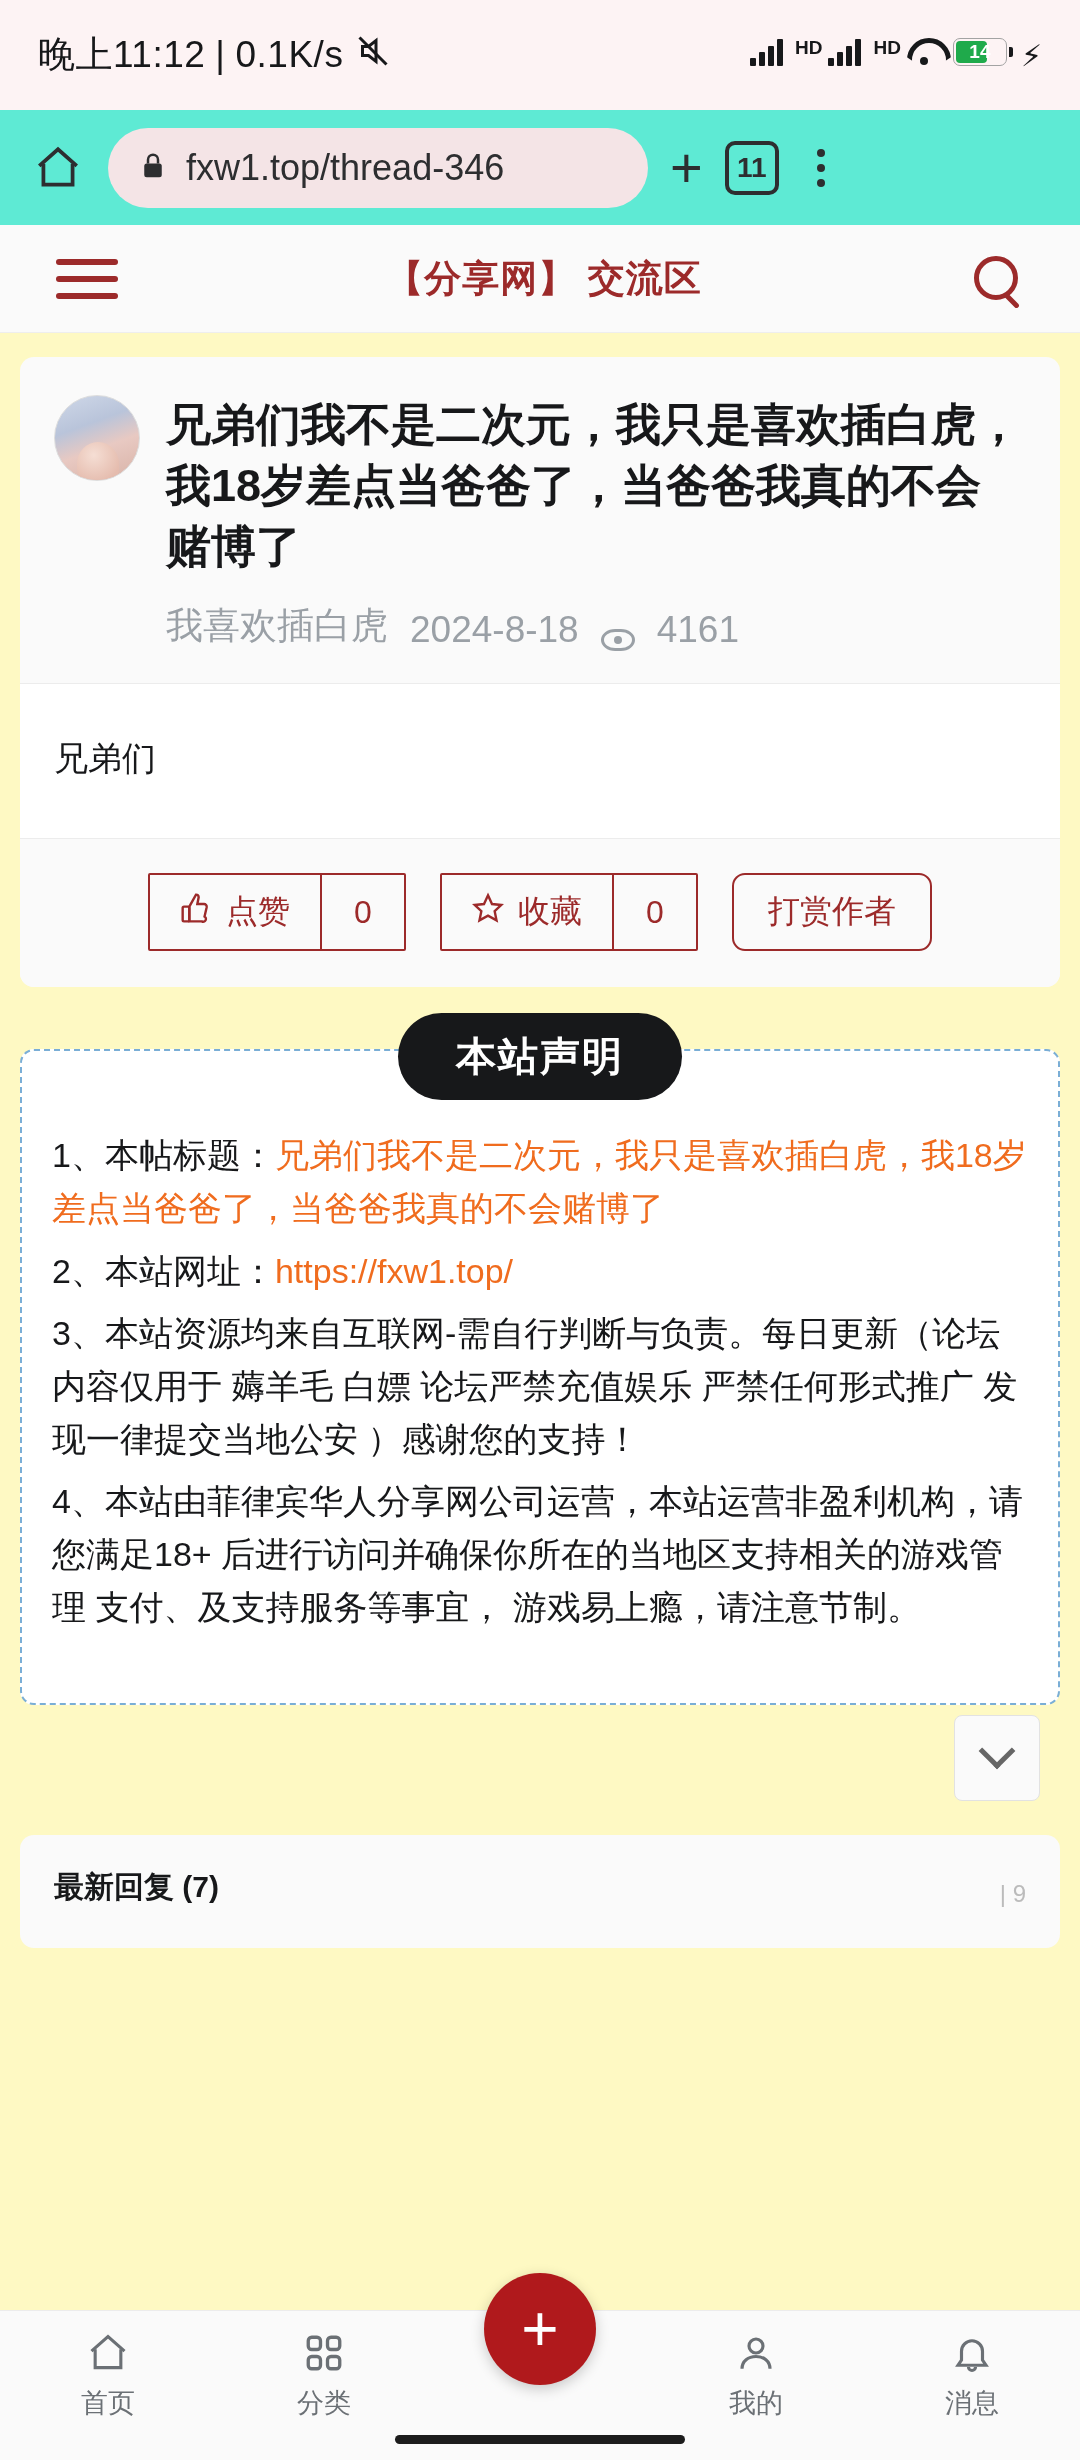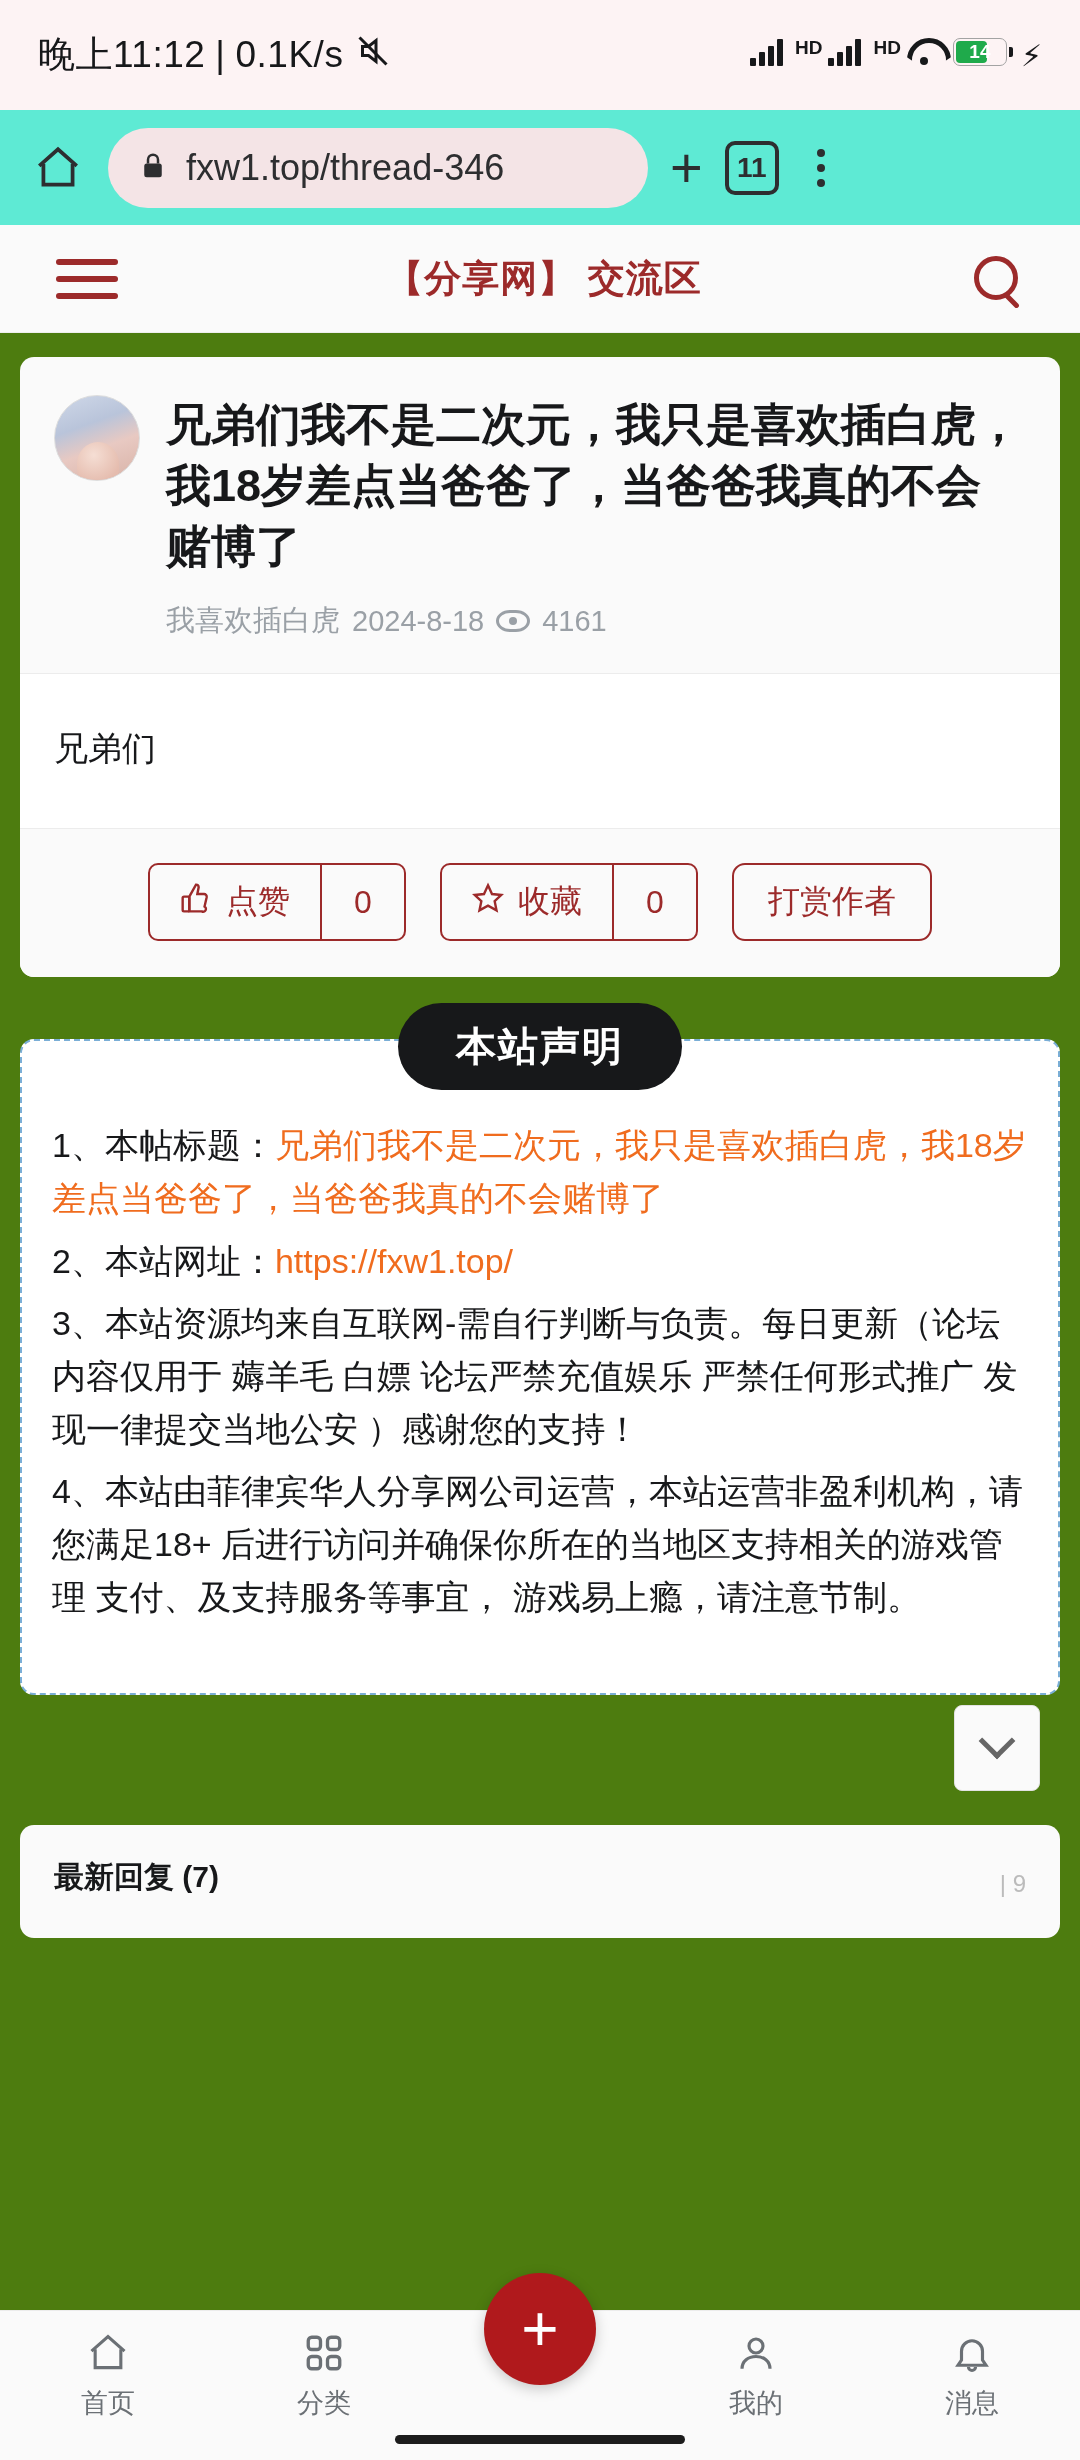--- a/index.html
+++ b/index.html
@@ -121,21 +121,21 @@
   }
   .kebab { width: 40px; display: flex; flex-direction: column; align-items: center; gap: 7px; }
   .kebab i { width: 8px; height: 8px; background: #2d2e30; border-radius: 50%; display: block; }
 
   
   .page {
     position: absolute;
     top: 225px;
     left: 0; right: 0;
     bottom: 0;
-    background: #4d7c0f;
+    background: #fef9c3;
     overflow: hidden;
   }
   .sitehead {
     height: 108px;
     background: #fafafa;
     display: flex;
     align-items: center;
     justify-content: space-between;
     padding: 0 56px;
     border-bottom: 1px solid #eee;
@@ -175,23 +175,23 @@
     border-radius: 50% 50% 40% 40%;
   }
   .post-title {
     font-size: 45px;
     line-height: 1.35;
     font-weight: bold;
     color: #17181a;
     flex: 1;
   }
   .post-meta {
-    display: flex; align-items: center; gap: 12px;
+    display: flex; align-items: flex-end; gap: 22px;
     padding: 0 34px 32px 146px;
-    font-size: 29px; color: #9aa0a6;
+    font-size: 37px; color: #9aa0a6;
   }
   .eye {
     width: 34px; height: 22px;
     border: 3px solid #9aa0a6;
     border-radius: 50% 50% 50% 50% / 60% 60% 60% 60%;
     position: relative; display: inline-block;
   }
   .eye::after {
     content: ""; position: absolute; left: 10px; top: 4px;
     width: 8px; height: 8px; border-radius: 50%; background: #9aa0a6;
@@ -208,21 +208,21 @@
   .actions {
     background: #fafafa;
     display: flex;
     justify-content: center;
     gap: 34px;
     padding: 34px 20px 36px 20px;
   }
   .btn-group {
     display: flex;
     border: 2px solid #9c2a2a;
-    border-radius: 10px;
+    border-radius: 2px;
     overflow: hidden;
     height: 78px;
   }
   .btn-main {
     display: flex; align-items: center; gap: 14px;
     padding: 0 30px;
     font-size: 32px; color: #9c2a2a;
   }
   .btn-count {
     width: 84px;

